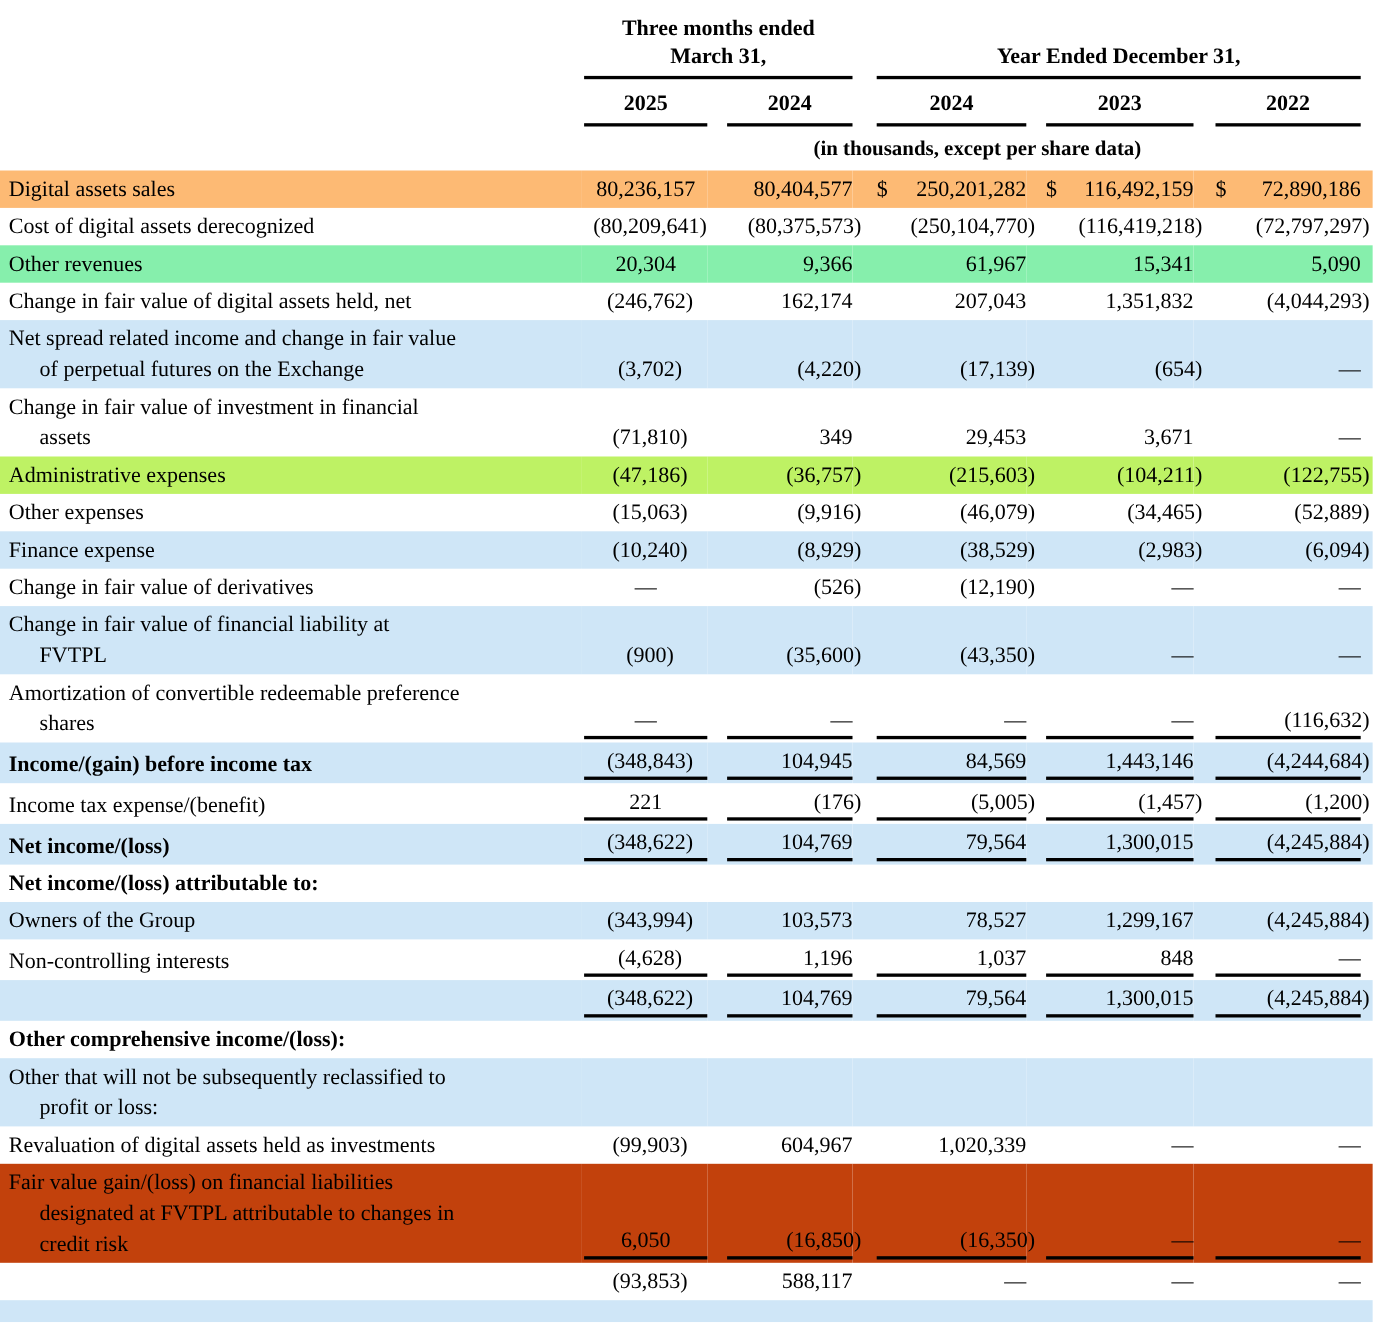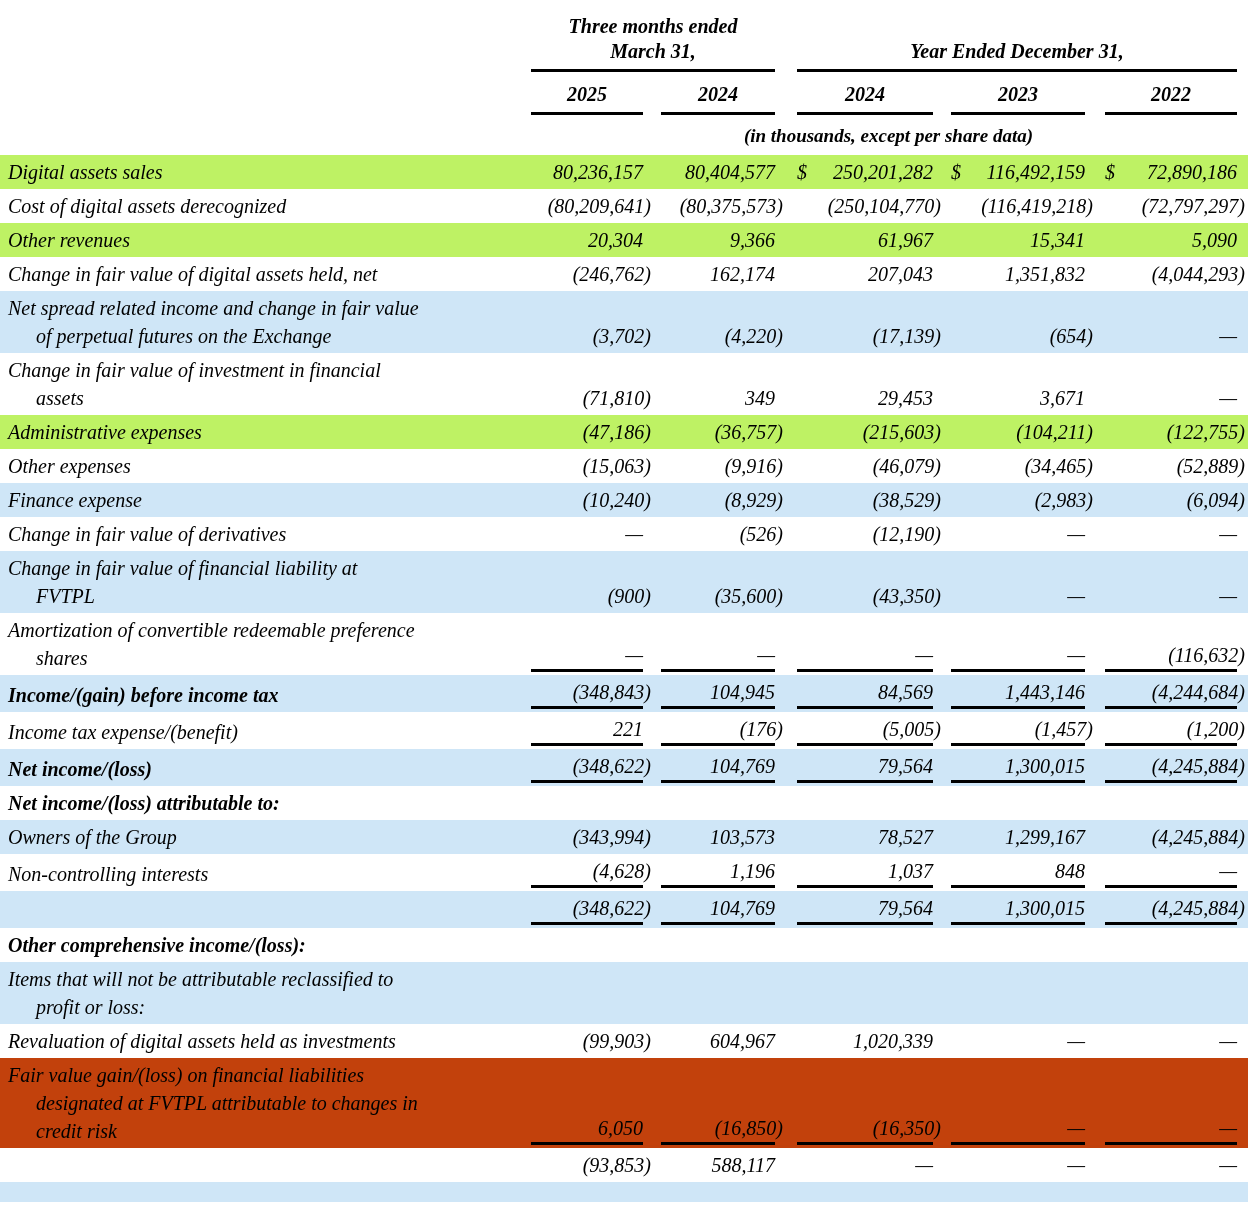--- a/index.html
+++ b/index.html
@@ -2,21 +2,21 @@
 <html><head>
 <meta charset="utf-8">
 <style>
   html, body { margin:0; padding:0; background:#ffffff; }
   body {
     width:1248px;
     font-family:"Liberation Serif", serif;
     color:#000;
     -webkit-font-smoothing:antialiased;
   }
-  .sheet { width:1248px;font-style:italic; }
+  .sheet { width:1248px; }
 
   table.fin {
     width:1248px;
     border-collapse:collapse;
     table-layout:fixed;
   }
   col.c0 { width:529px; }
   col.c1 { width:114px; }
   col.c2 { width:132px; }
   col.c3 { width:158px; }
@@ -55,21 +55,21 @@
     padding-bottom:6px;
   }
 
   
   tbody td { font-size:20px; line-height:28px; padding-top:3px; padding-bottom:3px; }
   td.lbl { padding-left:8px; padding-right:4px; }
   td.lbl .lx { padding-left:28px; }
   tr.bold td.lbl { font-weight:bold; }
 
   td.val { text-align:right; }
-  td.val.p1 { padding-left:2px; }
+  td.val.p1 { padding-left:2px;text-align:center; }
   td.val.p2 { padding-left:18px; }
   td.val.p3 { padding-left:22px; }
   td.val.p4 { padding-left:18px; }
   td.val.p5 { padding-left:20px; padding-right:11px; }
 
   .vwrap { min-height:1px; }
   tr.ruled td.val .vwrap { border-bottom:3px solid #000; }
   .flex { display:flex; justify-content:space-between; align-items:flex-end; }
   .num.hang { margin-right:-8px; }
 
@@ -122,21 +122,21 @@
         <th class="yr p5">
             <div class="ywrap">2022</div>
           </th>
       </tr>
       <tr>
         <th class="lblh"></th>
         <th class="units" colspan="5">(in thousands, except per share data)</th>
       </tr>
     </thead>
     <tbody id="tbody">
-        <tr class="" style="background: #bef264; border-radius: 10px;">
+        <tr class="" style="background: #fdba74; border-radius: 10px;">
           <td class="lbl">
             <div class="l1">Digital assets sales</div>
           </td>
           <td class="val p1">
             <div class="vwrap"><span class="num">80,236,157</span></div>
           </td>
           <td class="val p2">
             <div class="vwrap"><span class="num">80,404,577</span></div>
           </td>
           <td class="val p3">
@@ -171,21 +171,21 @@
           <td class="val p3">
             <div class="vwrap"><span class="num hang">(250,104,770)</span></div>
           </td>
           <td class="val p4">
             <div class="vwrap"><span class="num hang">(116,419,218)</span></div>
           </td>
           <td class="val p5">
             <div class="vwrap"><span class="num hang">(72,797,297)</span></div>
           </td>
         </tr>
-        <tr class="" style="background: #bef264;">
+        <tr class="" style="background: #86efac;">
           <td class="lbl">
             <div class="l1">Other revenues</div>
           </td>
           <td class="val p1">
             <div class="vwrap"><span class="num">20,304</span></div>
           </td>
           <td class="val p2">
             <div class="vwrap"><span class="num">9,366</span></div>
           </td>
           <td class="val p3">
@@ -535,21 +535,21 @@
           </td>
           <td class="val p4">
             <div class="vwrap"></div>
           </td>
           <td class="val p5">
             <div class="vwrap"></div>
           </td>
         </tr>
         <tr class="" style="background: rgb(207, 230, 247);">
           <td class="lbl">
-            <div class="l1">Items that will not be attributable reclassified to</div>
+            <div class="l1">Other that will not be subsequently reclassified to</div>
             <div class="lx">profit or loss:</div>
           </td>
           <td class="val p1">
             <div class="vwrap"></div>
           </td>
           <td class="val p2">
             <div class="vwrap"></div>
           </td>
           <td class="val p3">
             <div class="vwrap"></div>

